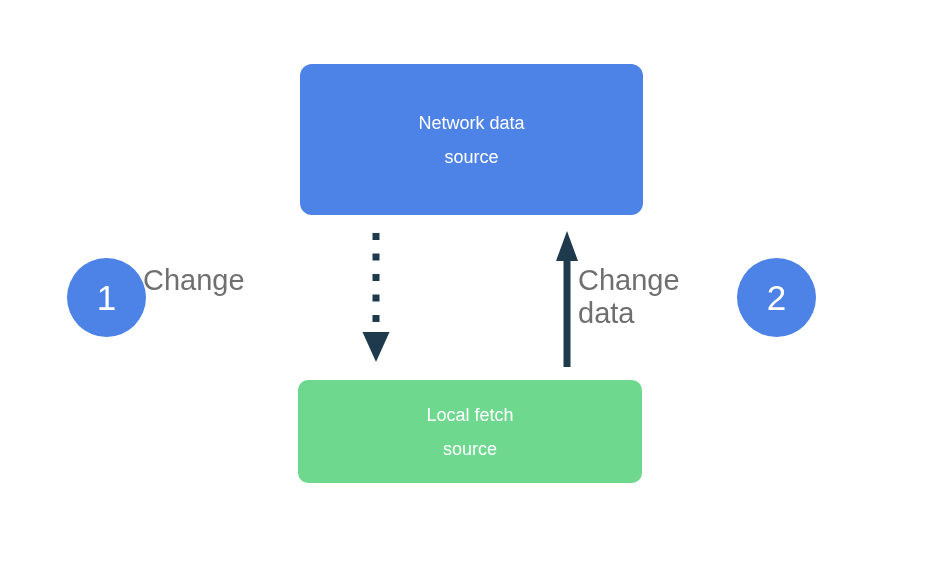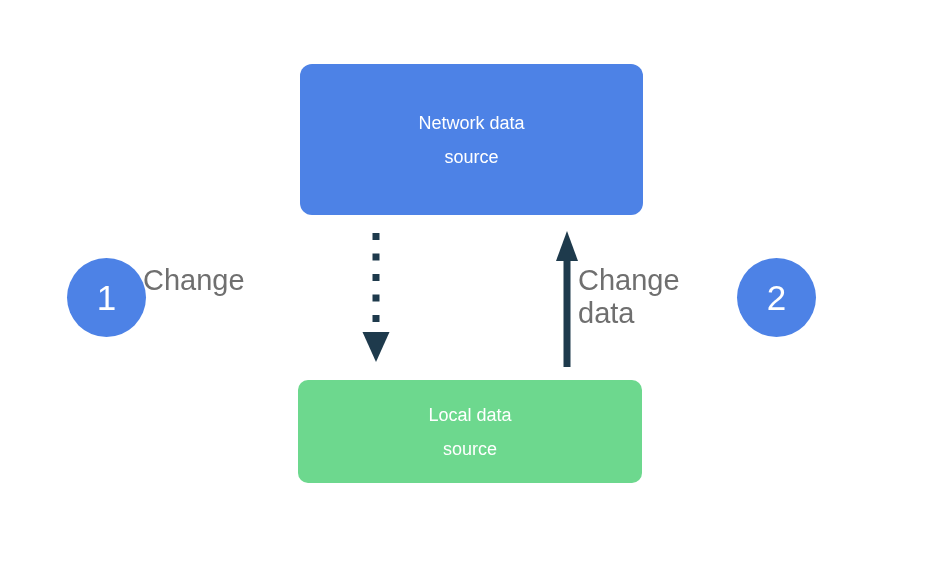--- a/index.html
+++ b/index.html
@@ -85,21 +85,21 @@
     <line x1="14" y1="3" x2="14" y2="95" stroke="#1e3a4c" stroke-width="7" stroke-dasharray="7 13.5" style="stroke: rgb(30, 58, 76);"></line>
     <polygon points="0.5,102 27.5,102 14,132" fill="#1e3a4c" style="fill: rgb(30, 58, 76);"></polygon>
   </svg>
 
   <svg class="arrow arrow-solid" width="24" height="136" viewBox="0 0 24 136">
     <polygon points="12,0 1,30 23,30" fill="#1e3a4c" style="fill: rgb(30, 58, 76);"></polygon>
     <rect x="8.5" y="27" width="7" height="109" fill="#1e3a4c" style="fill: rgb(30, 58, 76);"></rect>
   </svg>
 
   <div class="box box-local" style="background-color: rgb(109, 216, 142);">
-    <div>Local data</div>
+    <div>Local fetch</div>
     <div>source</div>
   </div>
 
   <div class="step-circle step-circle-1" style="background-color: rgb(77, 130, 230);">
     <span>1</span>
   </div>
   <div class="step-label step-label-1" style="color: rgb(111, 111, 111);">
     <div>Change</div>
   </div>
 

